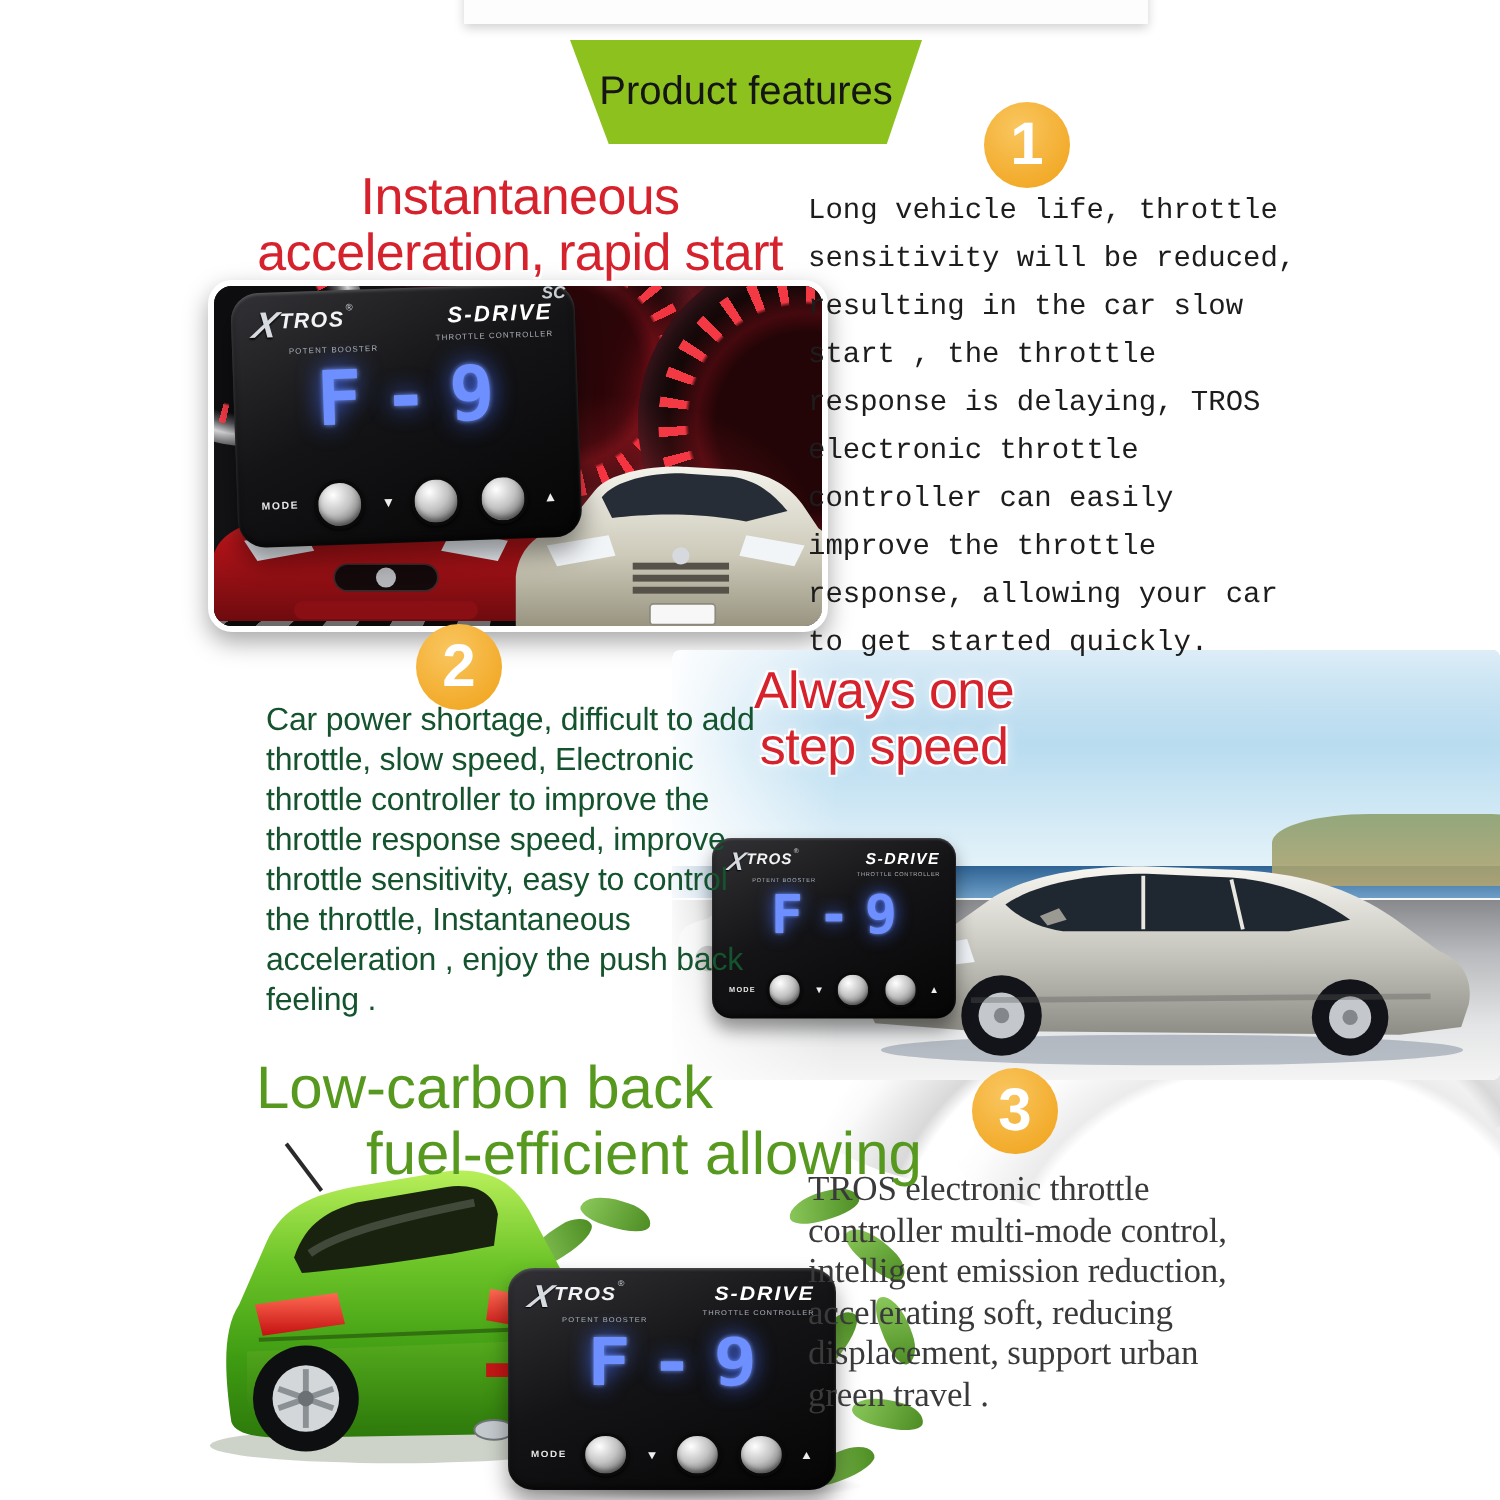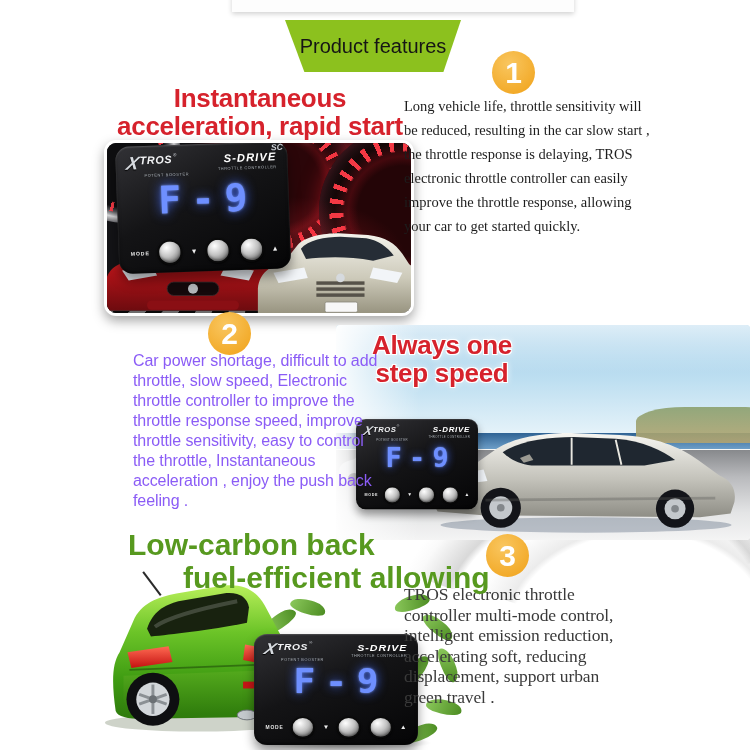--- a/index.html
+++ b/index.html
@@ -16,33 +16,33 @@
       filter:drop-shadow(3px 3px 0 rgba(155,200,85,.55));z-index:6;}
   .banner span{font-size:20px;color:#151515;}
 
   
   .num-badge{position:absolute;width:43px;height:43px;border-radius:50%;
       background:radial-gradient(circle at 40% 30%,#f9c65f,#f2a927 78%);
       color:#fff;font-size:30px;font-weight:bold;display:flex;align-items:center;justify-content:center;z-index:6;}
   .b1{left:492px;top:51px;} .b2{left:208px;top:312px;} .b3{left:486px;top:534px;}
 
   
-  .heading{position:absolute;font-weight:bold;text-align:center;z-index:5;}
+  .heading{position:absolute;font-weight:normal;text-align:center;z-index:5;}
   .heading.red{color:#d6222c;font-size:26px;line-height:28px;letter-spacing:-.3px;
       text-shadow:-1px -1px 0 #fff,1px -1px 0 #fff,-1px 1px 0 #fff,1px 1px 0 #fff,0 0 7px #fff;}
   .h1{left:88px;top:84px;width:344px;}
   .h2{left:14px;top:6px;width:184px;font-size:27px;line-height:32px;}
   .h3{left:0;top:528px;width:520px;text-align:left;color:#57991f;font-size:30px;line-height:33px;z-index:5;}
   .h3 .l1{margin-left:128px;} .h3 .l2{margin-left:183px;}
 
   
   .para{position:absolute;z-index:4;margin:0;}
-  .p1{left:404px;top:94px;width:250px;font-family:Liberation Serif, serif;
+  .p1{left:404px;top:94px;width:250px;font-family:Liberation Mono, monospace;
       font-size:14.5px;line-height:24px;color:#1d1d1d;}
-  .p2{left:133px;top:351px;width:250px;font-size:16px;line-height:20px;color:#8b5cf6;letter-spacing:-.1px;}
+  .p2{left:133px;top:351px;width:250px;font-size:16px;line-height:20px;color:#14532d;letter-spacing:-.1px;}
   .p3{left:404px;top:584px;width:234px;font-size:17.5px;line-height:20.5px;color:#3a3a3a;letter-spacing:-.1px;font-family:Liberation Serif, serif;}
 
   
   .photo1{position:absolute;left:104px;top:140px;width:304px;height:170px;background:#131316;
       border:3px solid #fff;border-radius:12px;box-shadow:0 5px 12px rgba(0,0,0,.35);overflow:hidden;z-index:1;}
   .gauge{position:absolute;border-radius:50%;}
   .gauge::after{content:"";position:absolute;inset:10px;border-radius:50%;
       background:repeating-conic-gradient(rgba(255,60,72,.95) 0 4deg,transparent 4deg 12deg);
       -webkit-mask:radial-gradient(circle,transparent 0 56%,#000 58% 74%,transparent 76%);
       mask:radial-gradient(circle,transparent 0 56%,#000 58% 74%,transparent 76%);}

